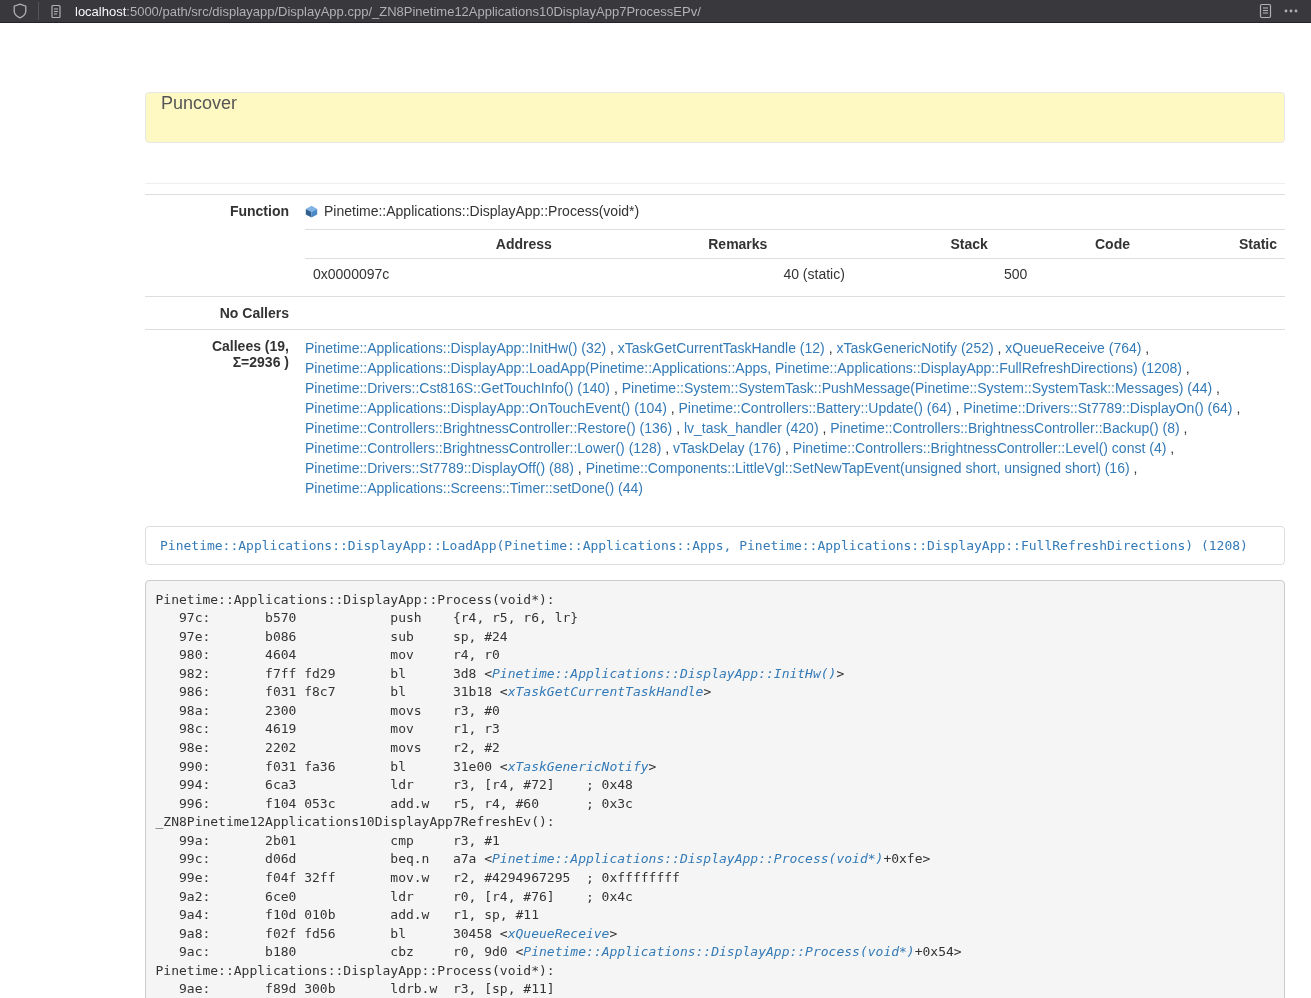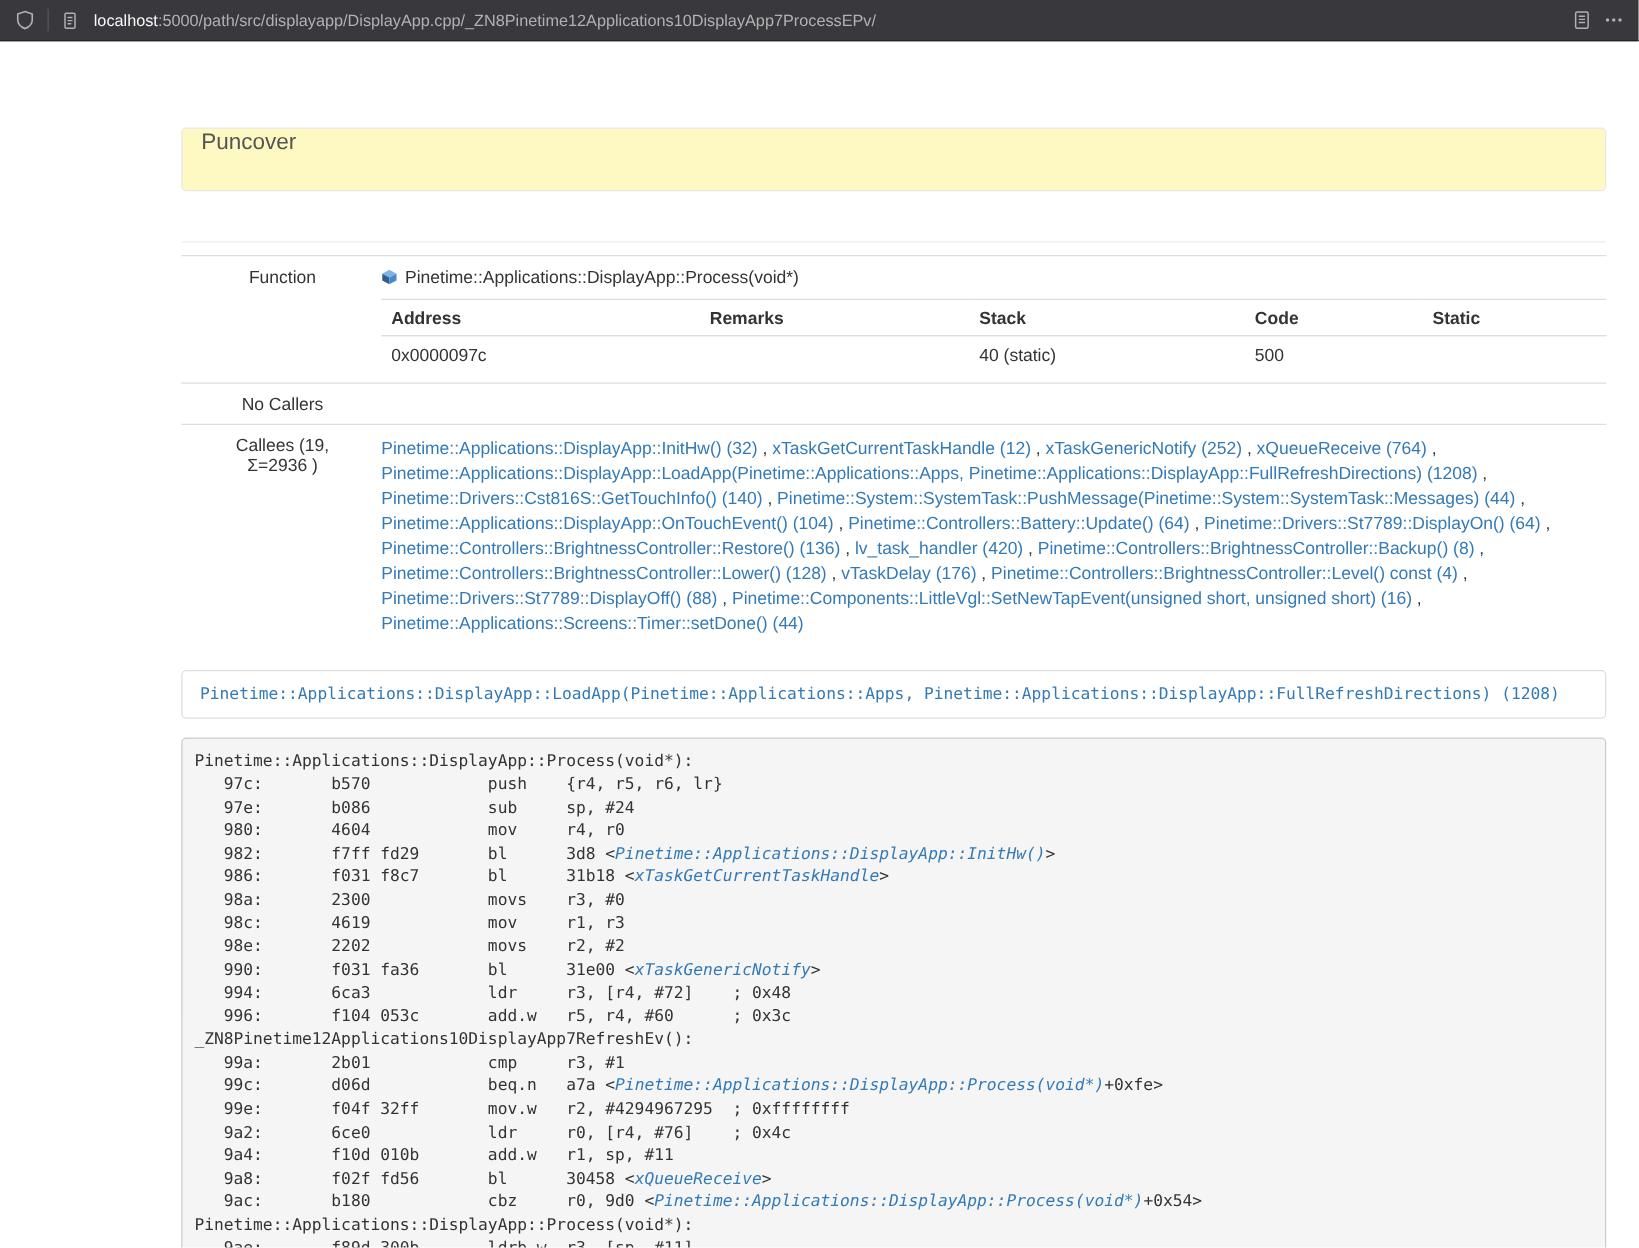--- a/index.html
+++ b/index.html
@@ -6,21 +6,21 @@
   html, body { margin: 0; padding: 0; }
   body {
     width: 1311px; height: 998px; overflow: hidden;
     background: #fff; color: #333;
     font-family: "Liberation Sans", sans-serif; font-size: 14px;
   }
   a { text-decoration: none; cursor: pointer; }
 
   
   .topbar {
-    height: 33px; background: #38383d; border-bottom: 1px solid #232327;
+    height: 23px; background: #38383d; border-bottom: 1px solid #232327;
     display: flex; align-items: center; padding: 0 12px; gap: 10px;
   }
   .topbar .icon-btn { display: flex; align-items: center; justify-content: center; flex: 0 0 auto; }
   .tb-divider { width: 1px; height: 18px; background: #55555b; flex: 0 0 auto; }
   .urlbar {
     flex: 1 1 auto; overflow: hidden; white-space: nowrap;
     font-size: 13px; color: #b1b1b3; padding-left: 2px;
   }
   .urlbar .host { color: #f9f9fa; }
 
@@ -35,32 +35,32 @@
 
   hr.rule { border: 0; border-top: 1px solid #eee; margin: 40px 0 10px 0; }
 
   .breadcrumb { font-size: 15px; margin: 0 0 9px 0; line-height: 20px; }
   .breadcrumb a { color: #337ab7; }
   .breadcrumb .sep { color: #777; }
   .breadcrumb .line-no { color: #333; }
 
   table.info-table { width: 100%; border-collapse: collapse; font-size: 14px; }
   table.info-table > tbody > tr > th.label {
-    width: 152px; text-align: center; vertical-align: top; font-weight: normal;
+    width: 152px; text-align: right; vertical-align: top; font-weight: bold;
     padding: 8px 8px 8px 18px; border-top: 1px solid #ddd; color: #333;
   }
   table.info-table > tbody > tr > td.content {
     vertical-align: top; padding: 8px 0 8px 8px; border-top: 1px solid #ddd;
   }
   .fn-row { display: flex; align-items: center; gap: 6px; line-height: 17px; }
   .fn-icon { display: inline-flex; flex: 0 0 auto; }
 
   table.stats-table { width: 100%; border-collapse: collapse; margin-top: 9px; }
   table.stats-table th {
-    text-align: left; font-weight: bold; padding: 6px 8px;
+    text-align: right; font-weight: bold; padding: 6px 8px;
     border-top: 1px solid #ddd; border-bottom: 1px solid #ddd;
   }
   table.stats-table td { text-align: left; padding: 7px 8px 6px 8px; }
 
   .callees { line-height: 20px; }
   .callees a.callee { color: #337ab7; }
   .callees .callee-sep { color: #333; }
 
   .highlight-box {
     margin-top: 20px; border: 1px solid #ddd; border-radius: 4px;

